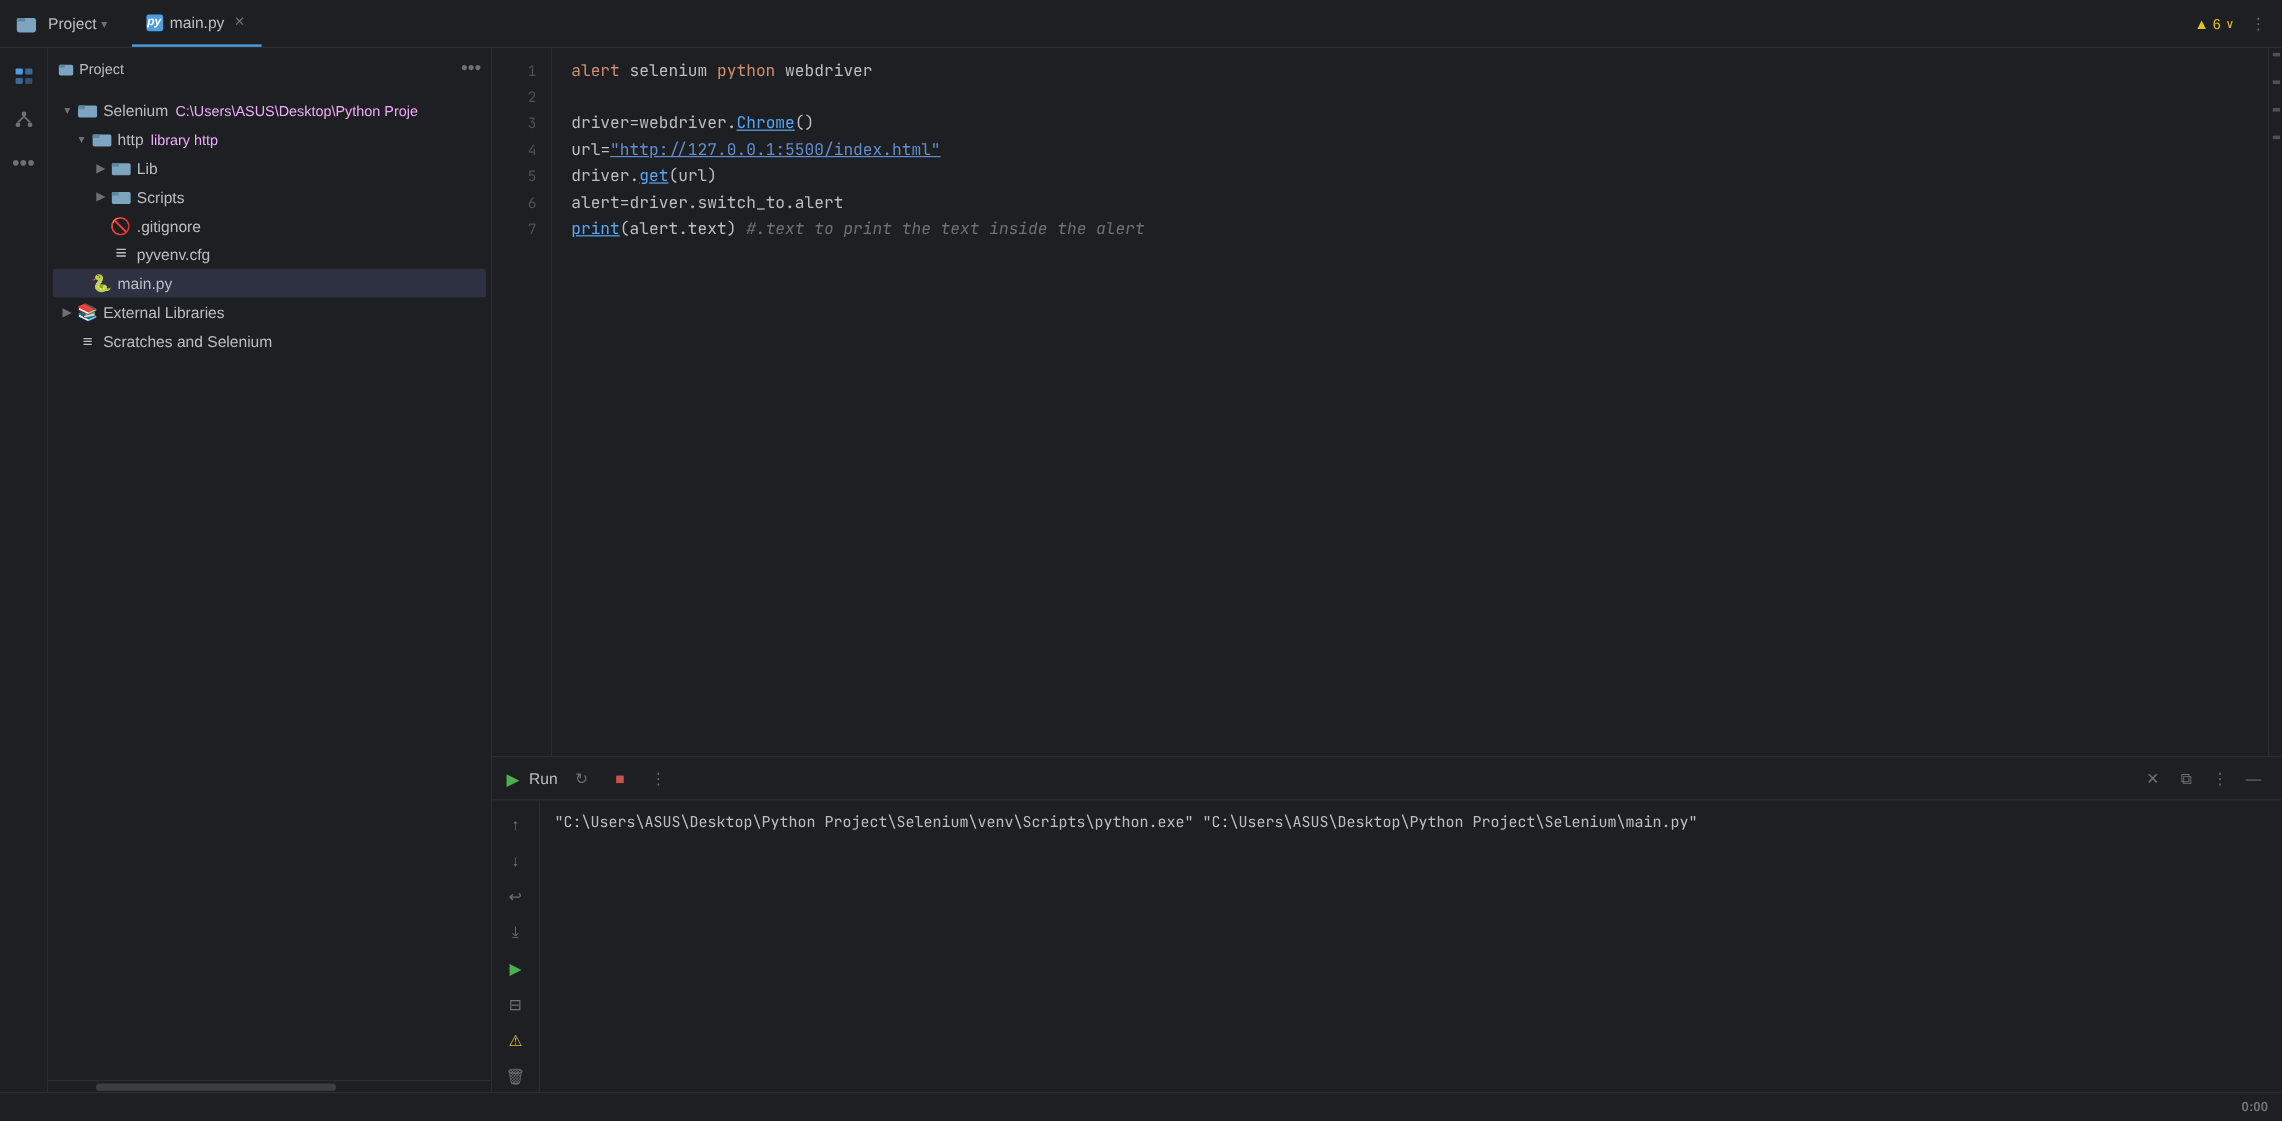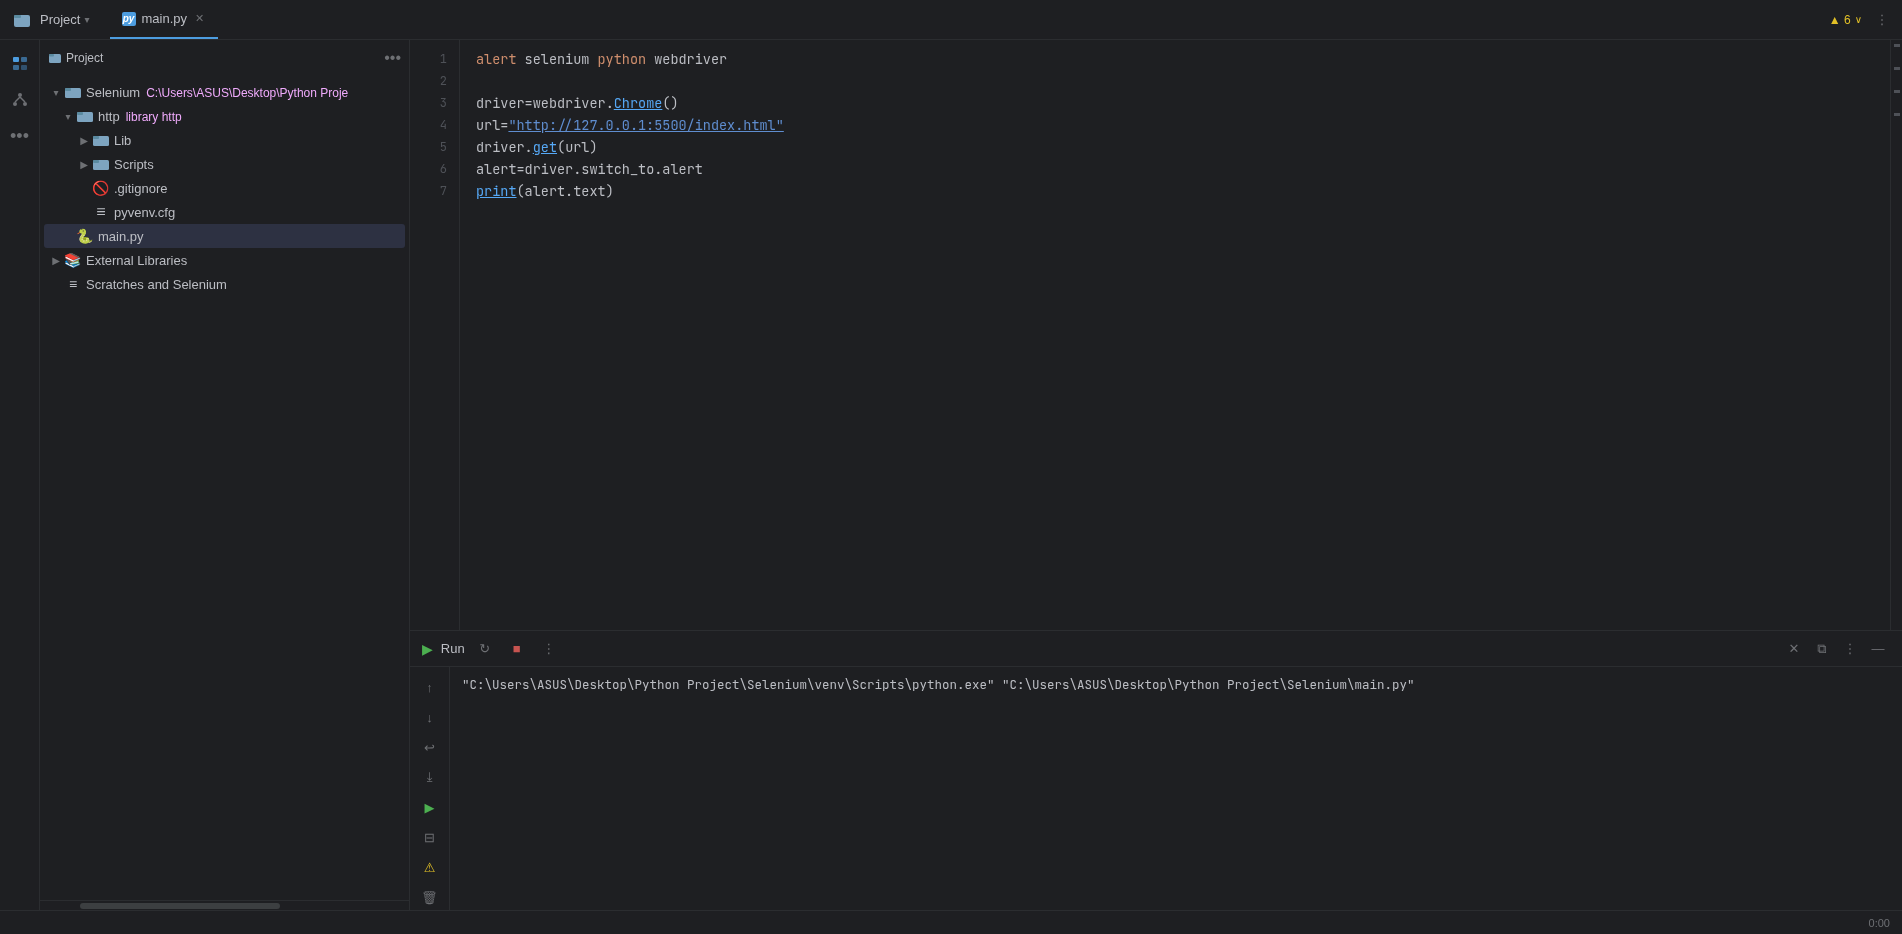--- a/index.html
+++ b/index.html
@@ -351,20 +351,21 @@
     .status-bar {
       height: 24px;
       background: #1e1f22;
       border-top: 1px solid #2b2d30;
       display: flex;
       align-items: center;
       padding: 0 12px;
       font-size: 11px;
       color: #6e7074;
       flex-shrink: 0;
+      font-weight: bold;
     }
     .status-right { margin-left: auto; }
 
     
     .horiz-scroll {
       height: 10px;
       background: #1e1f22;
       position: relative;
       border-top: 1px solid #2b2d30;
       flex-shrink: 0;
@@ -552,21 +553,21 @@
         <div class="code-line">
           <span class="plain">url</span><span class="plain">=</span><span class="url">"http://127.0.0.1:5500/index.html"</span>
         </div>
         <div class="code-line">
           <span class="plain">driver</span><span class="plain">.</span><span class="fn">get</span><span class="plain">(</span><span class="plain">url</span><span class="plain">)</span>
         </div>
         <div class="code-line">
           <span class="plain">alert</span><span class="plain">=</span><span class="plain">driver</span><span class="plain">.</span><span class="plain">switch_to</span><span class="plain">.</span><span class="plain">alert</span>
         </div>
         <div class="code-line">
-          <span class="fn">print</span><span class="plain">(</span><span class="plain">alert</span><span class="plain">.</span><span class="plain">text</span><span class="plain">)</span>
+          <span class="fn">print</span><span class="plain">(</span><span class="plain">alert</span><span class="plain">.</span><span class="plain">text</span><span class="plain">)</span><span class="comment"> #.text to print the text inside the alert</span>
         </div>
       </div>
 
       <div class="right-scrollbar">
         <div class="scrollbar-line" style="margin-top:4px;"></div>
         <div class="scrollbar-line" style="margin-top:20px;"></div>
         <div class="scrollbar-line" style="margin-top:20px;"></div>
         <div class="scrollbar-line" style="margin-top:20px;"></div>
       </div>
     </div>

